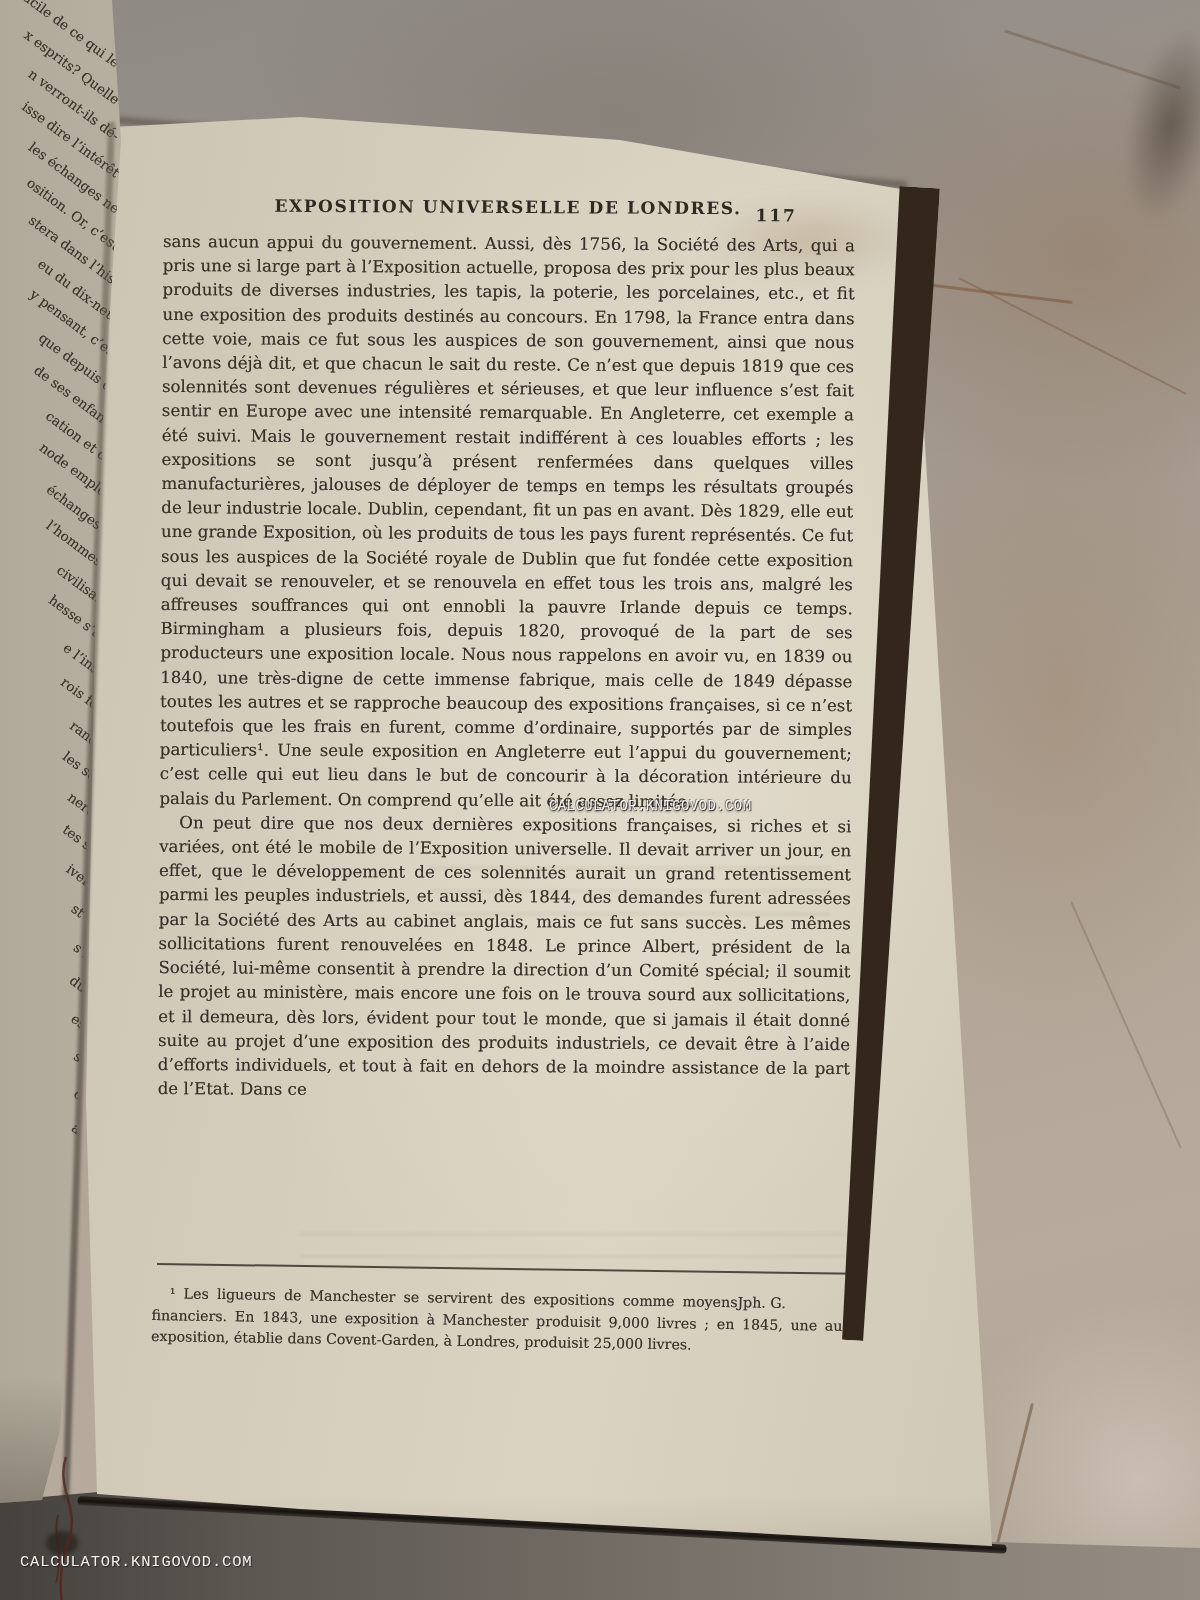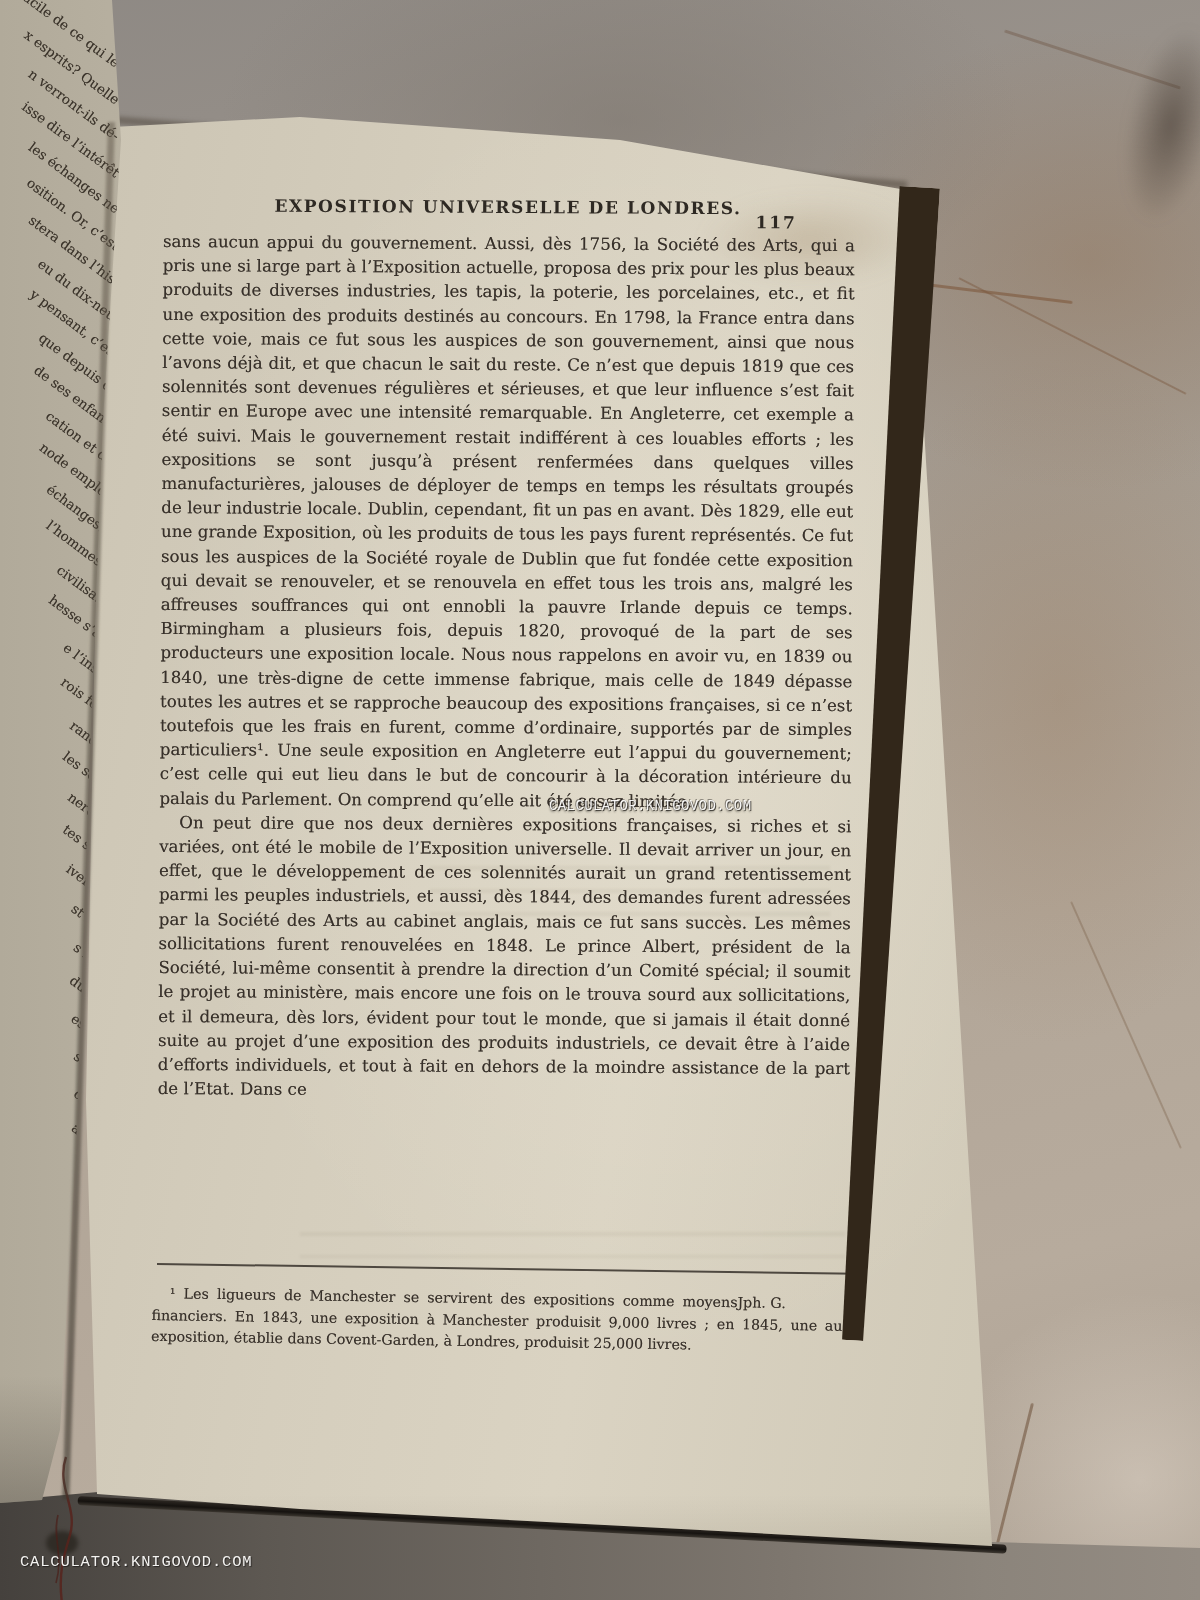--- a/index.html
+++ b/index.html
@@ -48,21 +48,21 @@
         linear-gradient(to right, rgba(128,118,98,.42), transparent 62px),
         linear-gradient(to left, rgba(118,108,90,.38), transparent 85px),
         linear-gradient(to top, rgba(126,118,100,.32), transparent 105px),
         linear-gradient(100deg,#c9c2b1 0%,#d5cebd 35%,#dad3c2 55%,#d0c9b7 85%,#c2bba8 100%);}
   .stain-page{position:absolute;left:700px;top:195px;width:220px;height:90px;filter:blur(9px);
       background:radial-gradient(ellipse at center, rgba(150,125,90,.30), transparent 70%);}
 
   .page-header{position:absolute;left:163px;top:197px;width:690px;text-align:center;
       font-size:17px;font-weight:bold;letter-spacing:1.6px;color:#2e2923;
       transform:rotate(.3deg);}
-  .page-num{position:absolute;right:56px;top:14px;letter-spacing:2px;}
+  .page-num{position:absolute;right:56px;top:7px;letter-spacing:2px;}
 
   .body-text{position:absolute;left:163px;top:230px;width:692px;
       font-size:16.6px;line-height:24.2px;color:#37302a;text-align:justify;
       transform:rotate(.35deg);transform-origin:top left;
       text-shadow:0 0 .5px rgba(45,38,30,.55);}
   .body-text p{margin:0;}
   .body-text p.indent{text-indent:20px;}
 
   .ghost{position:absolute;filter:blur(1.6px);opacity:.5;
       background:repeating-linear-gradient(to bottom, rgba(98,86,64,.14) 0 4px, transparent 4px 23px);}

